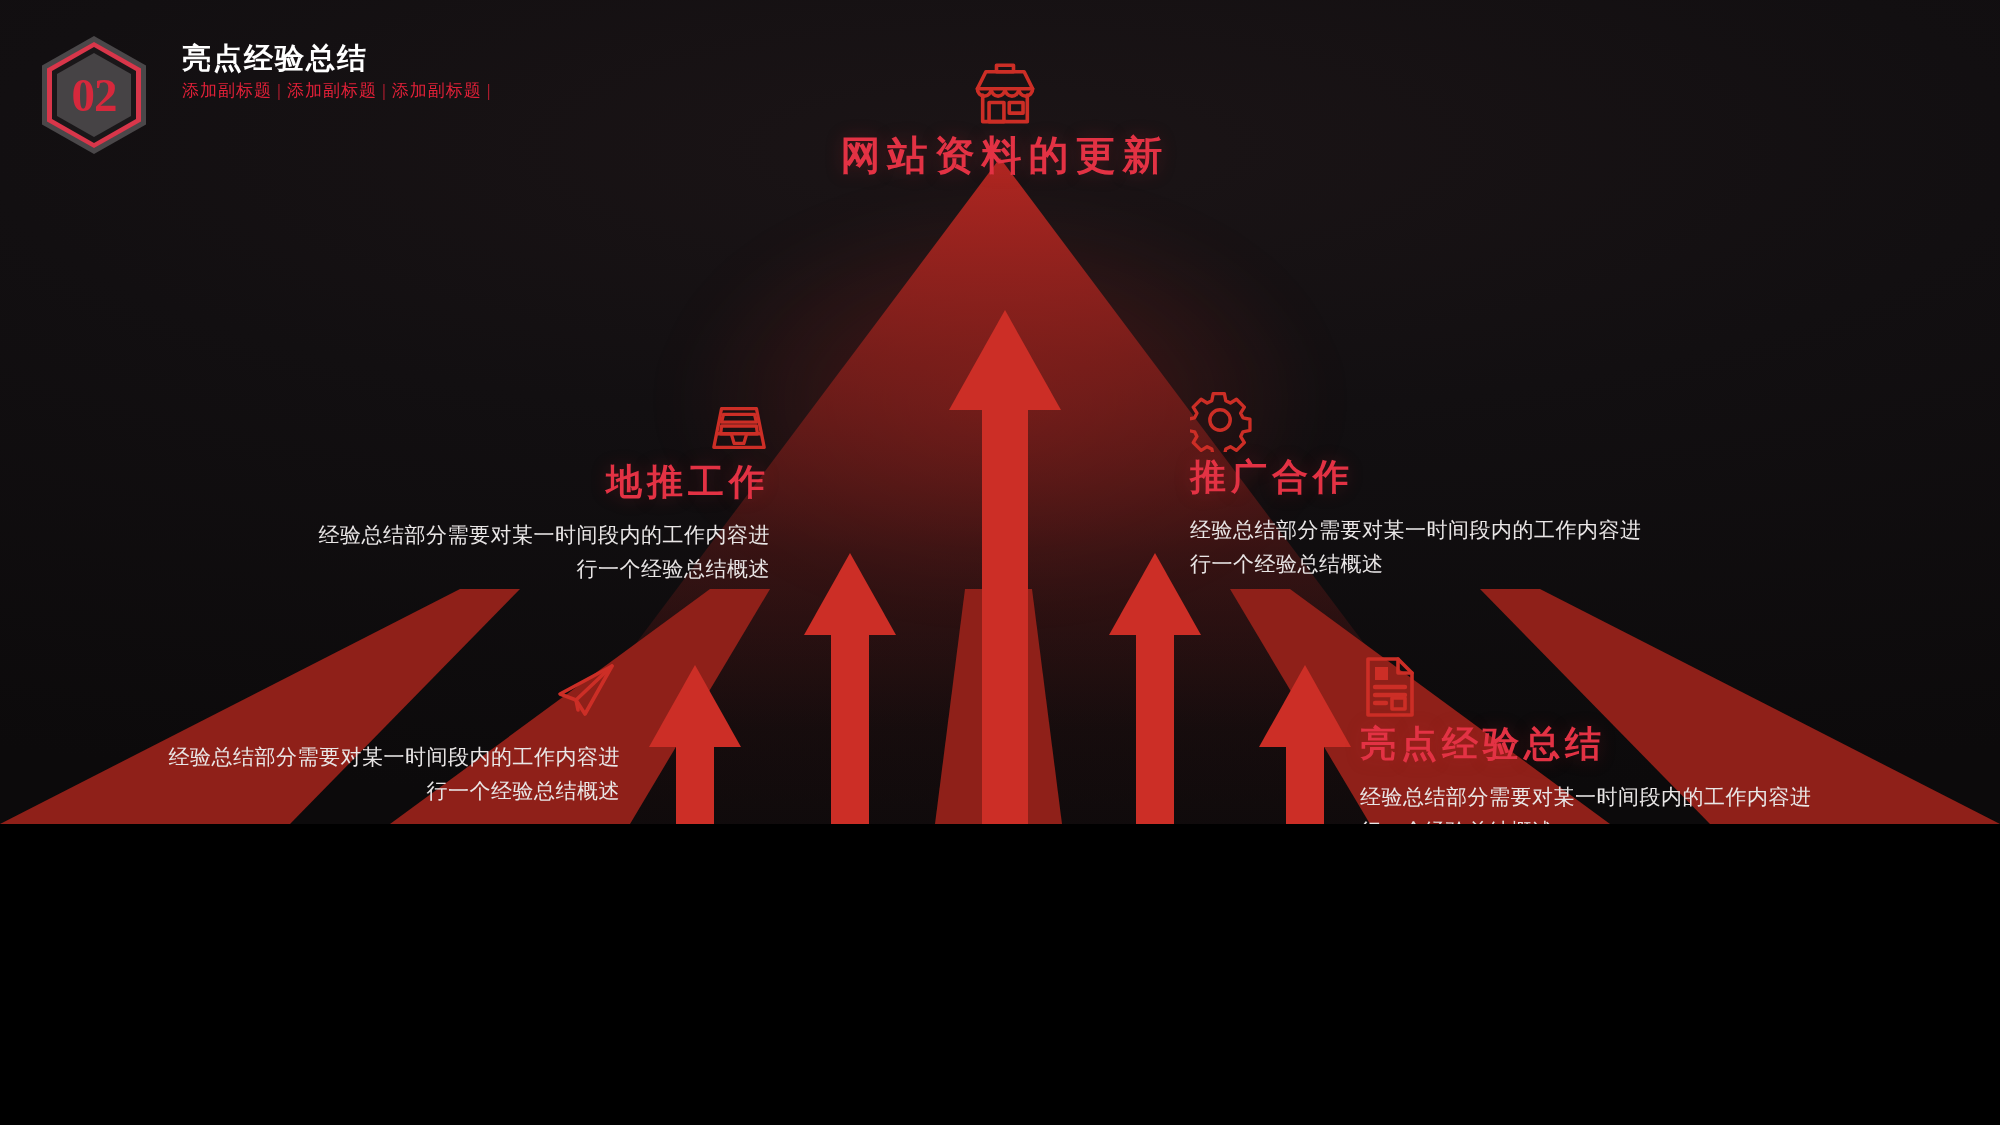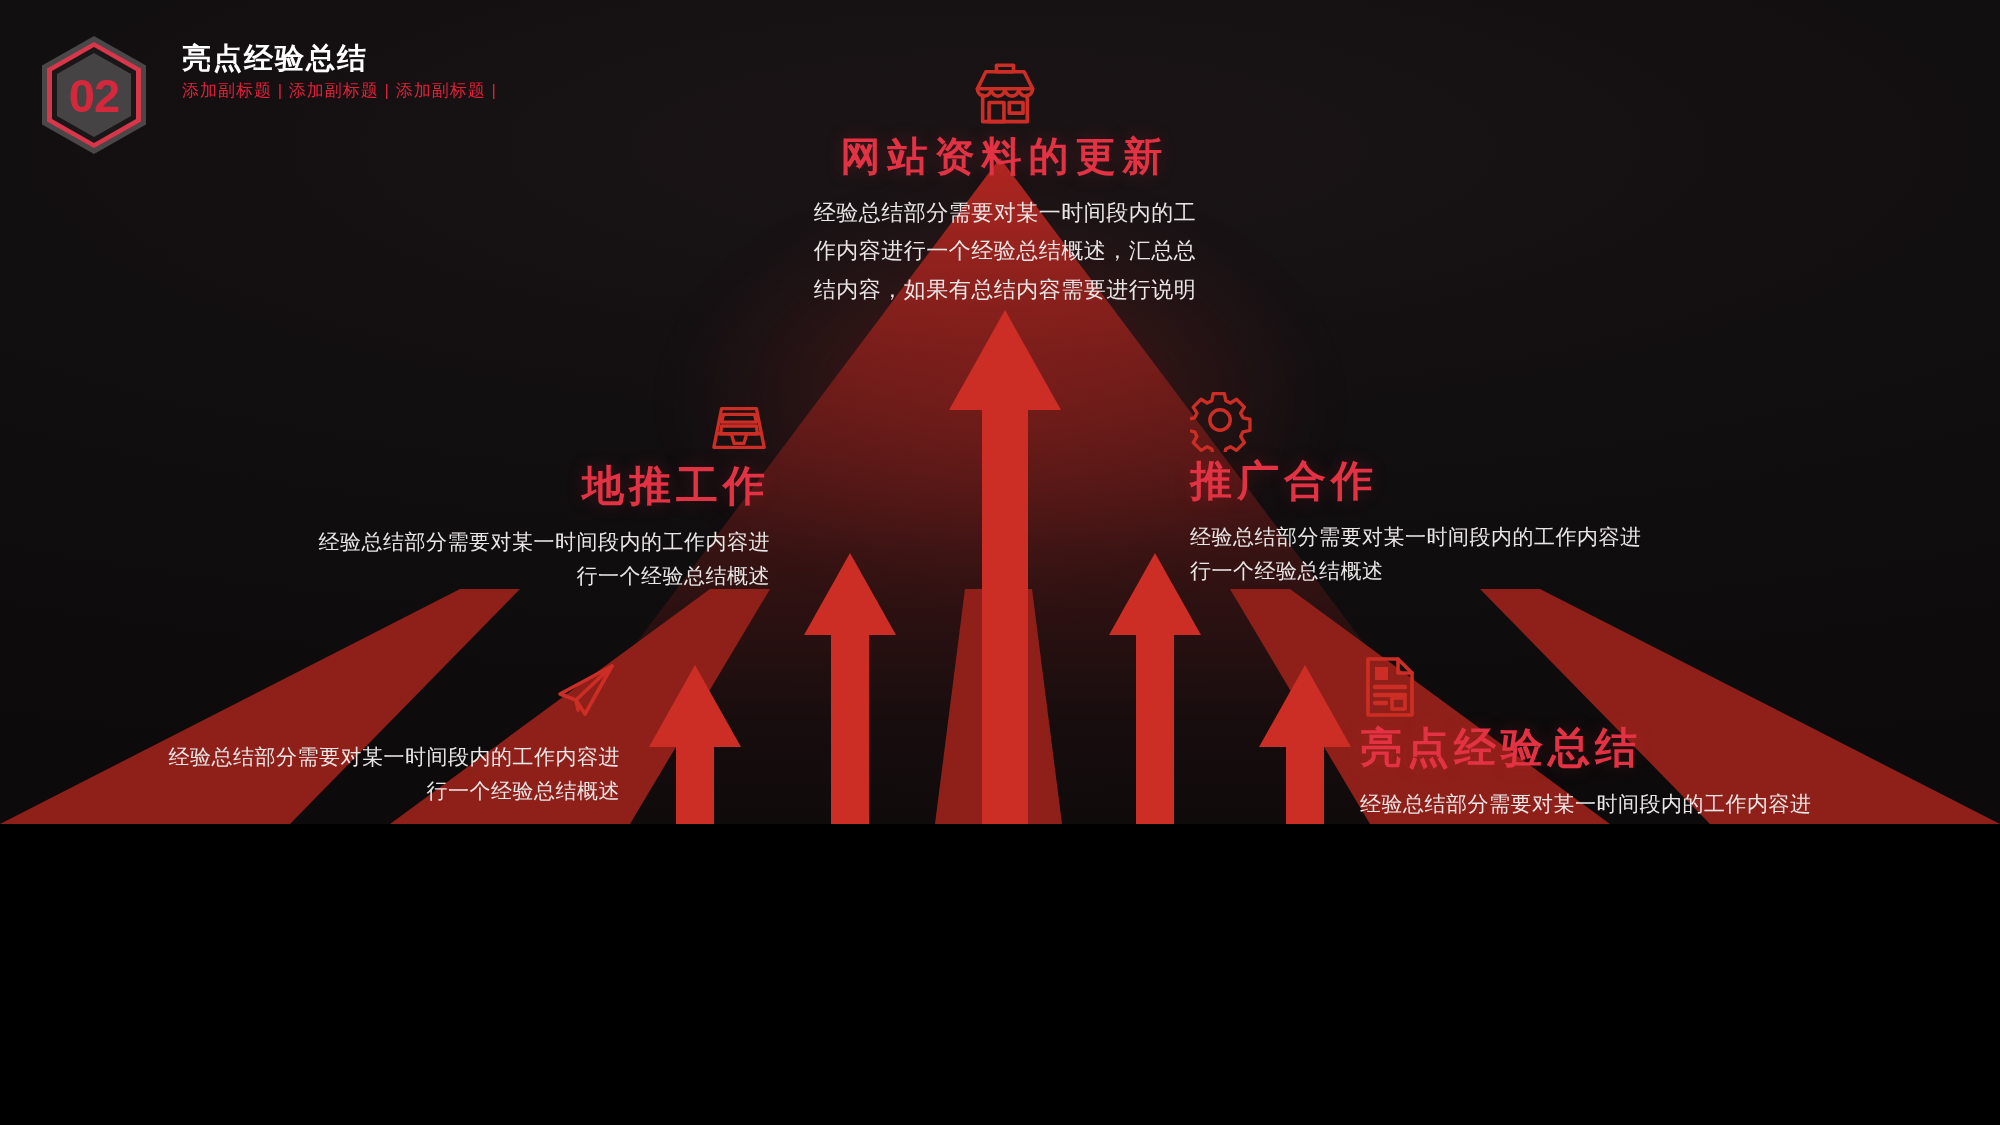--- a/index.html
+++ b/index.html
@@ -5,20 +5,21 @@
   html,body{margin:0;padding:0;background:#000;}
   body{
     font-family:"Liberation Sans","DejaVu Sans",sans-serif;
     -webkit-font-smoothing:antialiased;
   }
   #slide{
     position:relative;
     width:2000px;height:824px;
     background:#120f11;
     overflow:hidden;
+    font-family:Liberation Serif, serif;
   }
   
   .bg-base{
     position:absolute;inset:0;
     background:
       radial-gradient(120% 80% at 50% 18%, #1b1416 0%, #120f11 42%, #0c0a0b 100%);
   }
   
   .glow-cone{
     position:absolute;
@@ -91,21 +92,21 @@
   .arrow .foot{
     position:absolute;left:50%;bottom:0;transform:translateX(-50%);
     background:#8f2019;
   }
   
   .road{position:absolute;bottom:0;background:#8f2019;}
   
   .item{position:absolute;}
   .item .icon{display:block;}
   .item .title{
-    font-size:42px;font-weight:bold;color:#e33244;letter-spacing:5px;line-height:1.2;
+    font-size:36px;font-weight:bold;color:#e33244;letter-spacing:5px;line-height:1.2;
     text-shadow:0 0 18px rgba(200,35,45,0.25);
   }
   .item .desc{
     margin-top:14px;
     font-size:21px;color:#e9e6e6;line-height:1.62;letter-spacing:0.5px;
   }
   .item.ta-right{text-align:right;}
   .item.ta-left{text-align:left;}
   .item.ta-center{text-align:center;}
   .item.ta-center .title{letter-spacing:7px;}
@@ -188,21 +189,20 @@
           <path d="M14 11 H50 L58 27 H6 Z"></path>
           <path d="M6 27 c0 4 3 7 6.5 7 S19 31 19 27 c0 4 3 7 6.5 7 S32 31 32 27
                    c0 4 3 7 6.5 7 S45 31 45 27 c0 4 3 7 6.5 7 S58 31 58 27"></path>
           <path d="M11 33 V58 H53 V33"></path>
           <rect x="17" y="40" width="14" height="18"></rect>
           <rect x="36" y="40" width="13" height="10"></rect>
         </svg>
       </span>
     </div>
     <div class="title">网站资料的更新</div>
-    <div class="desc" style="max-width:400px;margin-left:auto;margin-right:auto;">经验总结部分需要对某一时间段内的工作内容进行一个经验总结概述，汇总总结内容，如果有总结内容需要进行说明</div>
   </div>
 
   <div class="item ta-right" style="left:240px;top:395px;width:530px;">
     <div class="icon-wrap">
       <span class="icon">
         <svg width="62" height="62" viewBox="0 0 64 64" fill="none" stroke="#cc2e26" stroke-width="3.4" stroke-linejoin="round" stroke-linecap="round">
           <path d="M14 14 H50 L58 54 H6 Z"></path>
           <path d="M16 20 H48 L50 28 H14 Z"></path>
           <path d="M14 32 H50 L51 40 H13 Z"></path>
           <path d="M10 40 H24 L27 50 H37 L40 40 H54"></path>

